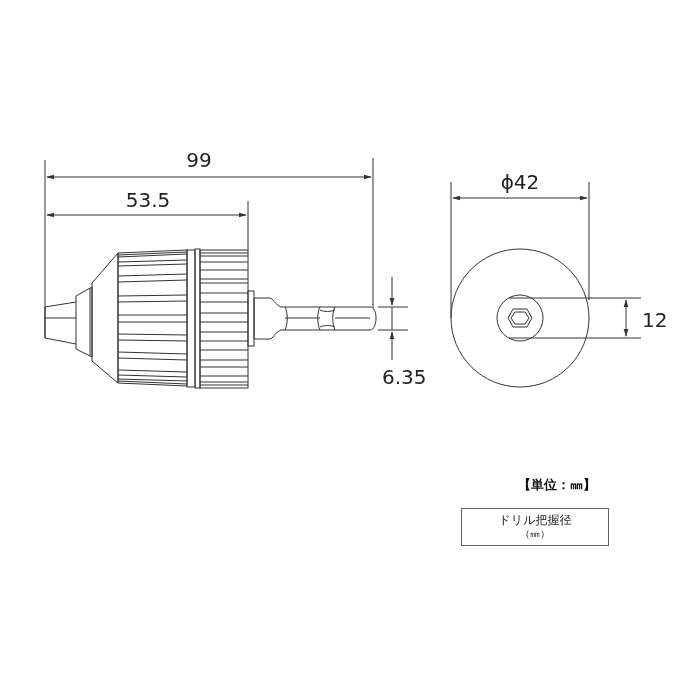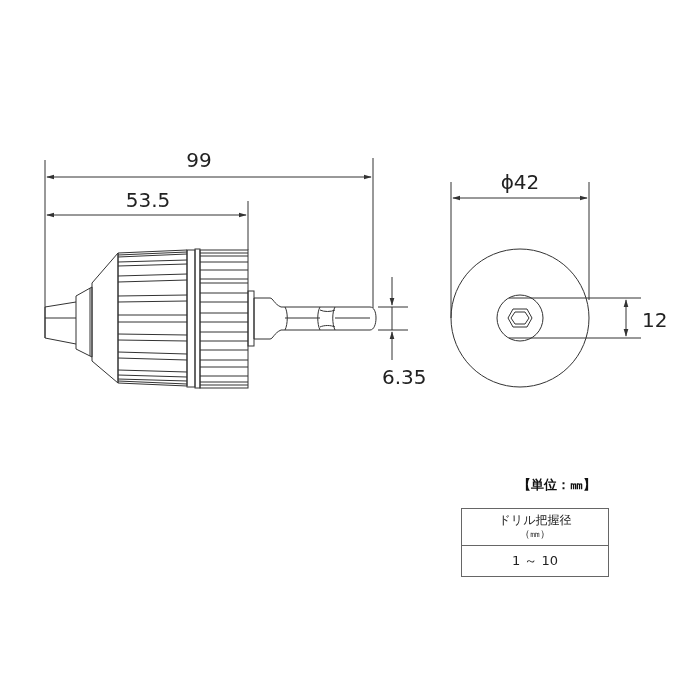--- a/index.html
+++ b/index.html
@@ -137,17 +137,14 @@
 <div class="unit-title">【単位：㎜】</div>
 
 <table class="spec-table">
   <tbody>
       <tr>
     <th>
       <span>ドリル把握径</span>
       <span class="sub">（㎜）</span>
     </th>
   </tr>
-  <tr>
-    <td>1 ～ 10</td>
-  </tr>
 </tbody>
   </table>
 
 </body></html>

